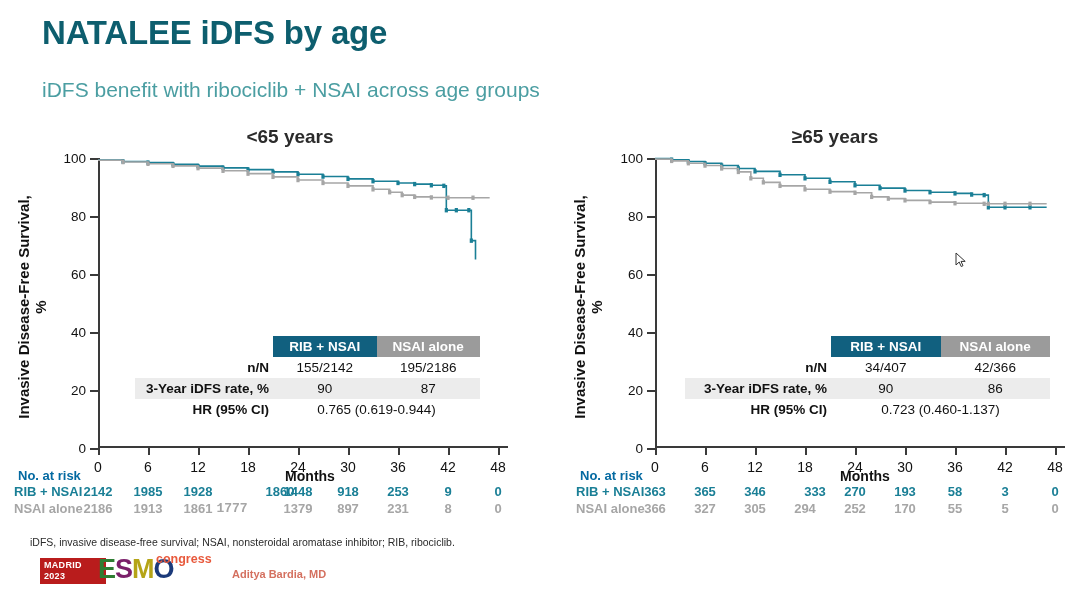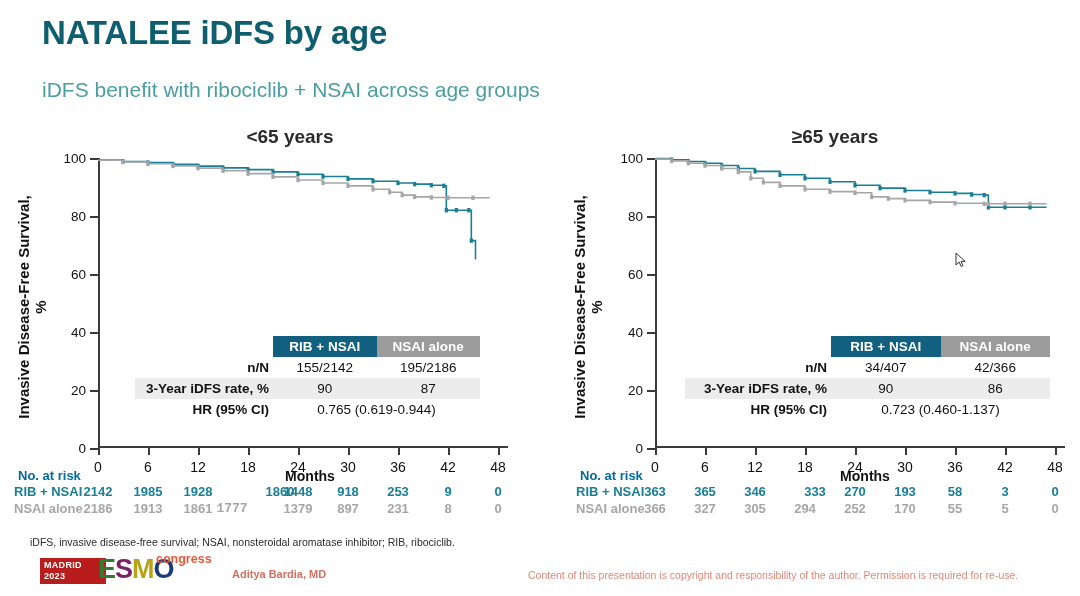--- a/index.html
+++ b/index.html
@@ -389,19 +389,18 @@
   <div class="logo">
     <div class="madrid">
       <span>MADRID</span><br>
       <span>2023</span>
     </div>
     <div class="esmo"><span class="e">E</span><span class="s">S</span><span class="m">M</span><span class="o">O</span></div>
     <div class="congress">congress</div>
   </div>
 
   <div class="presenter">Aditya Bardia, MD</div>
-  <div class="copyright">Content of this presentation is copyright and responsibility of the author. Permission is required for re-use.</div>
 
   <svg class="cursor" viewBox="0 0 12 16">
     <path d="M1,1 L1,13 L4.2,10 L6.2,14.5 L8,13.7 L6,9.4 L10.2,9.4 Z" fill="#ffffff" stroke="#333" stroke-width="1"></path>
   </svg>
 
 </div>
 
 </body></html>

